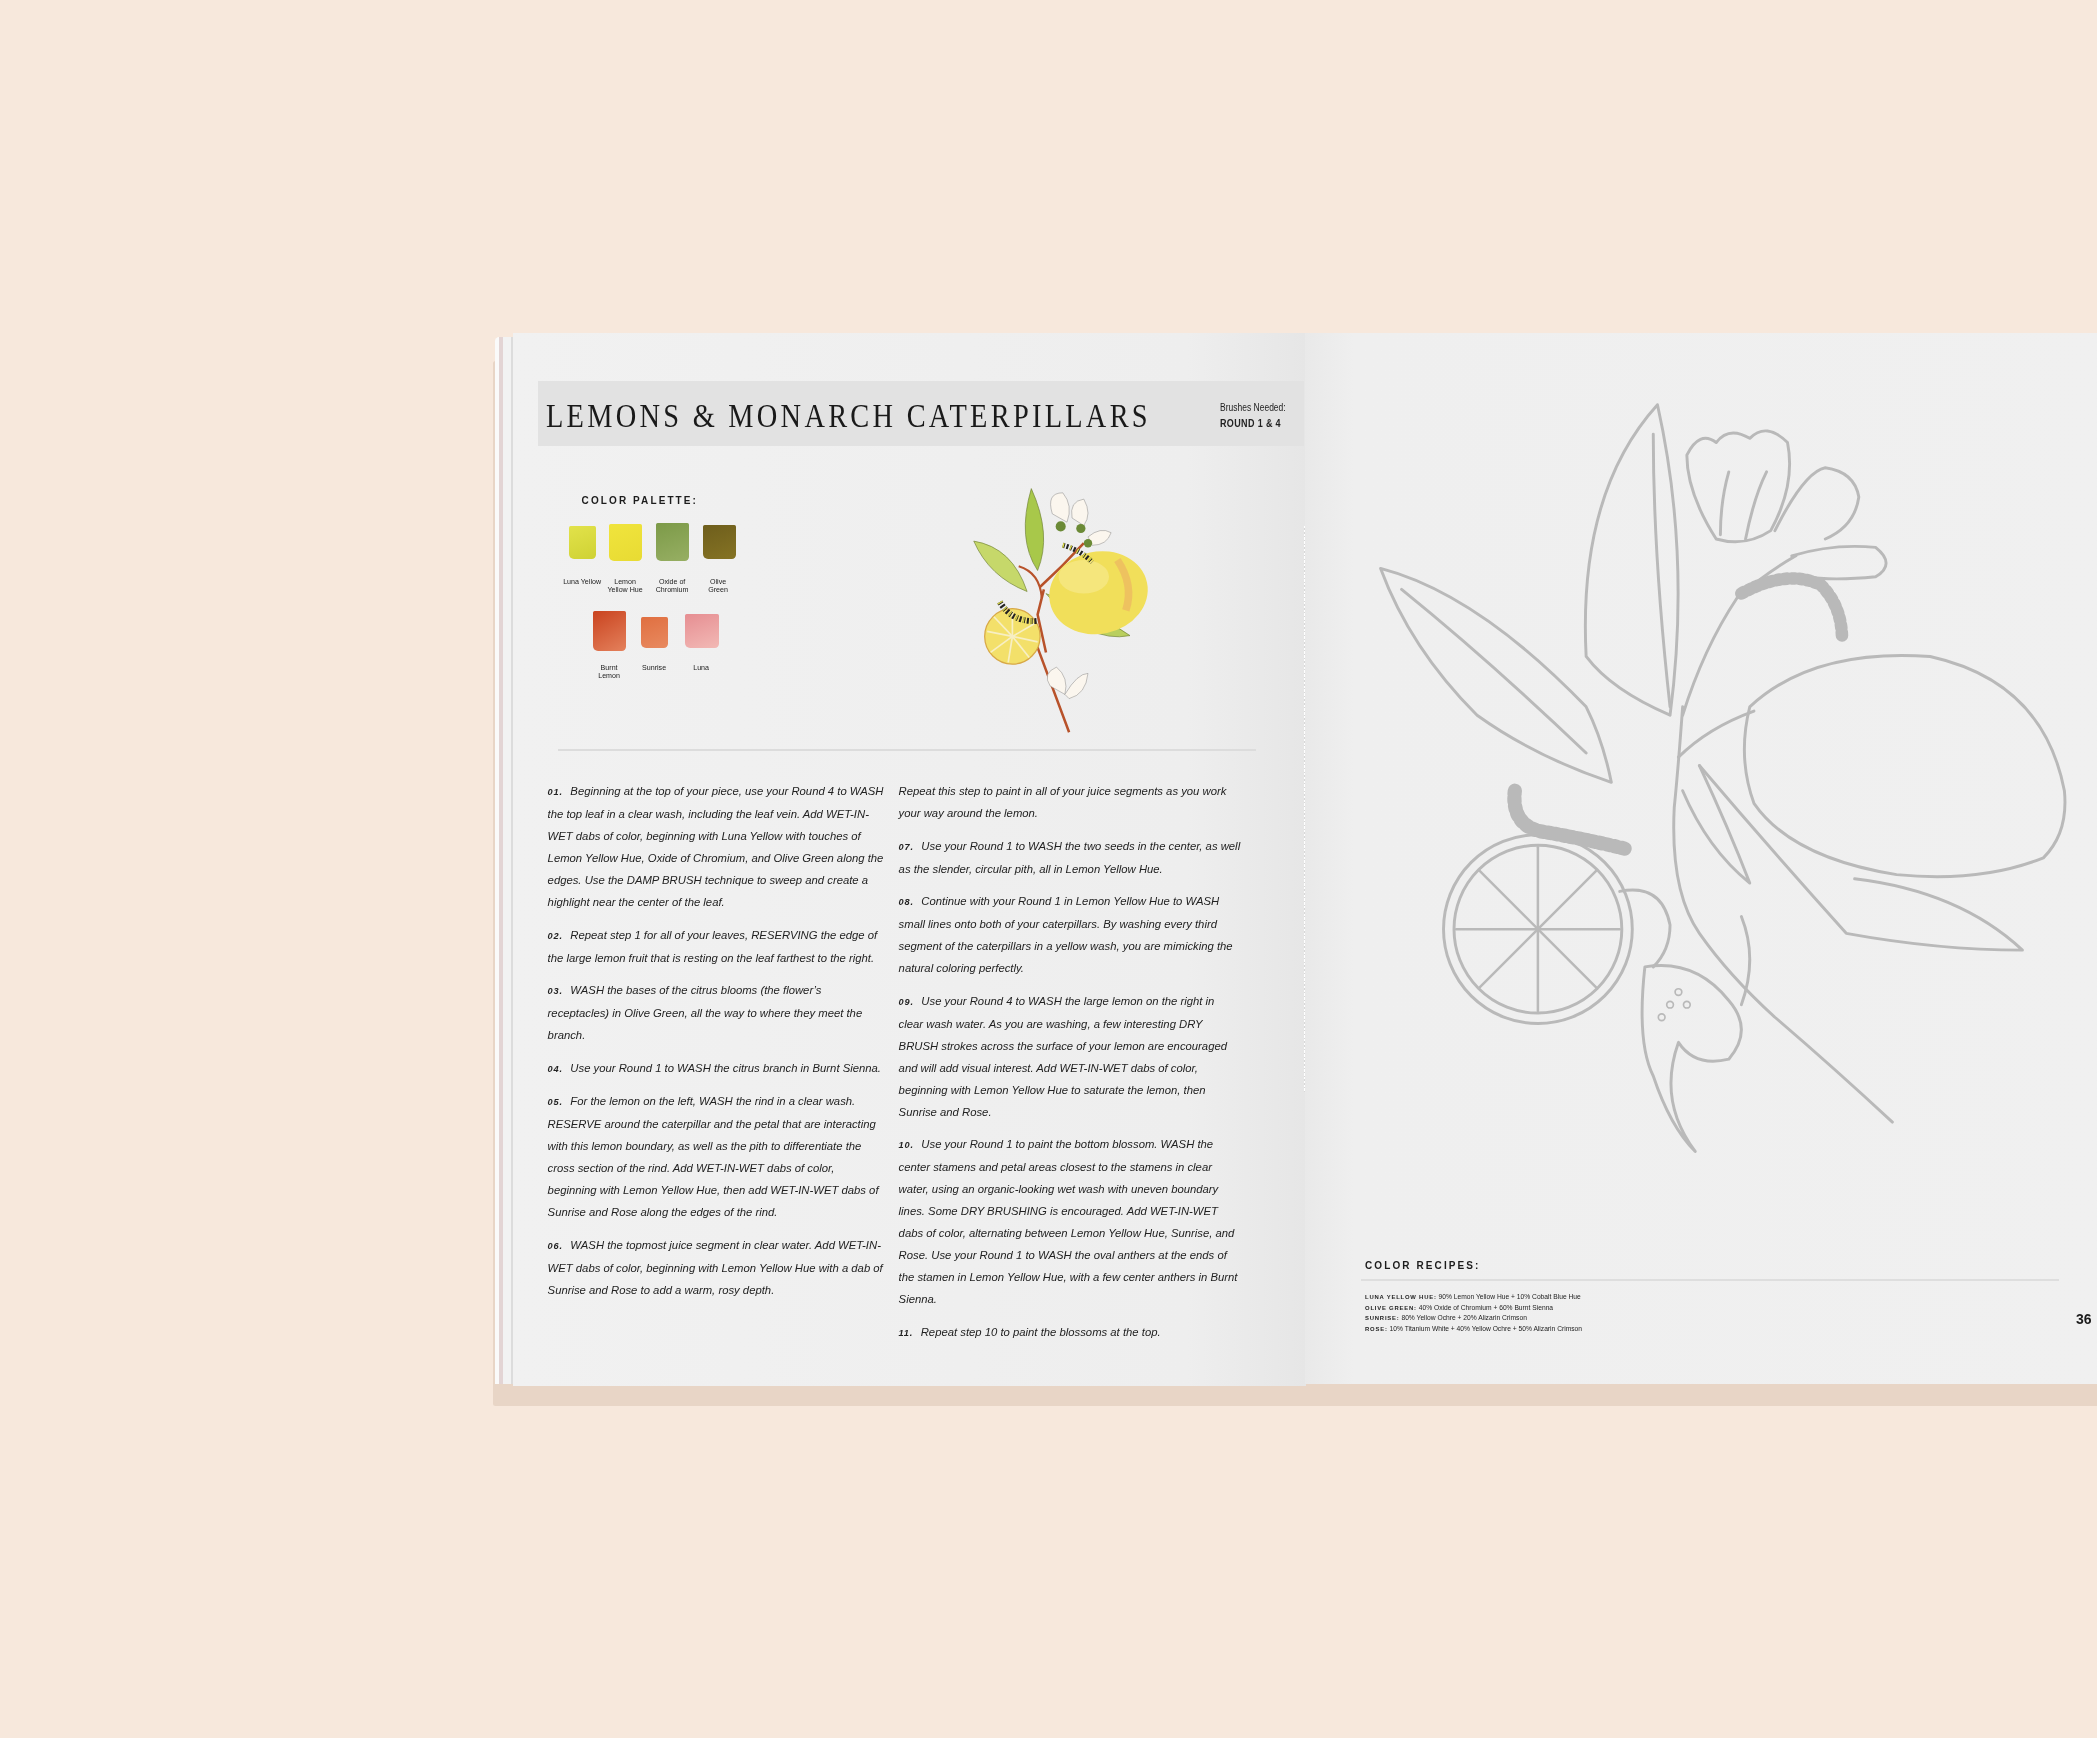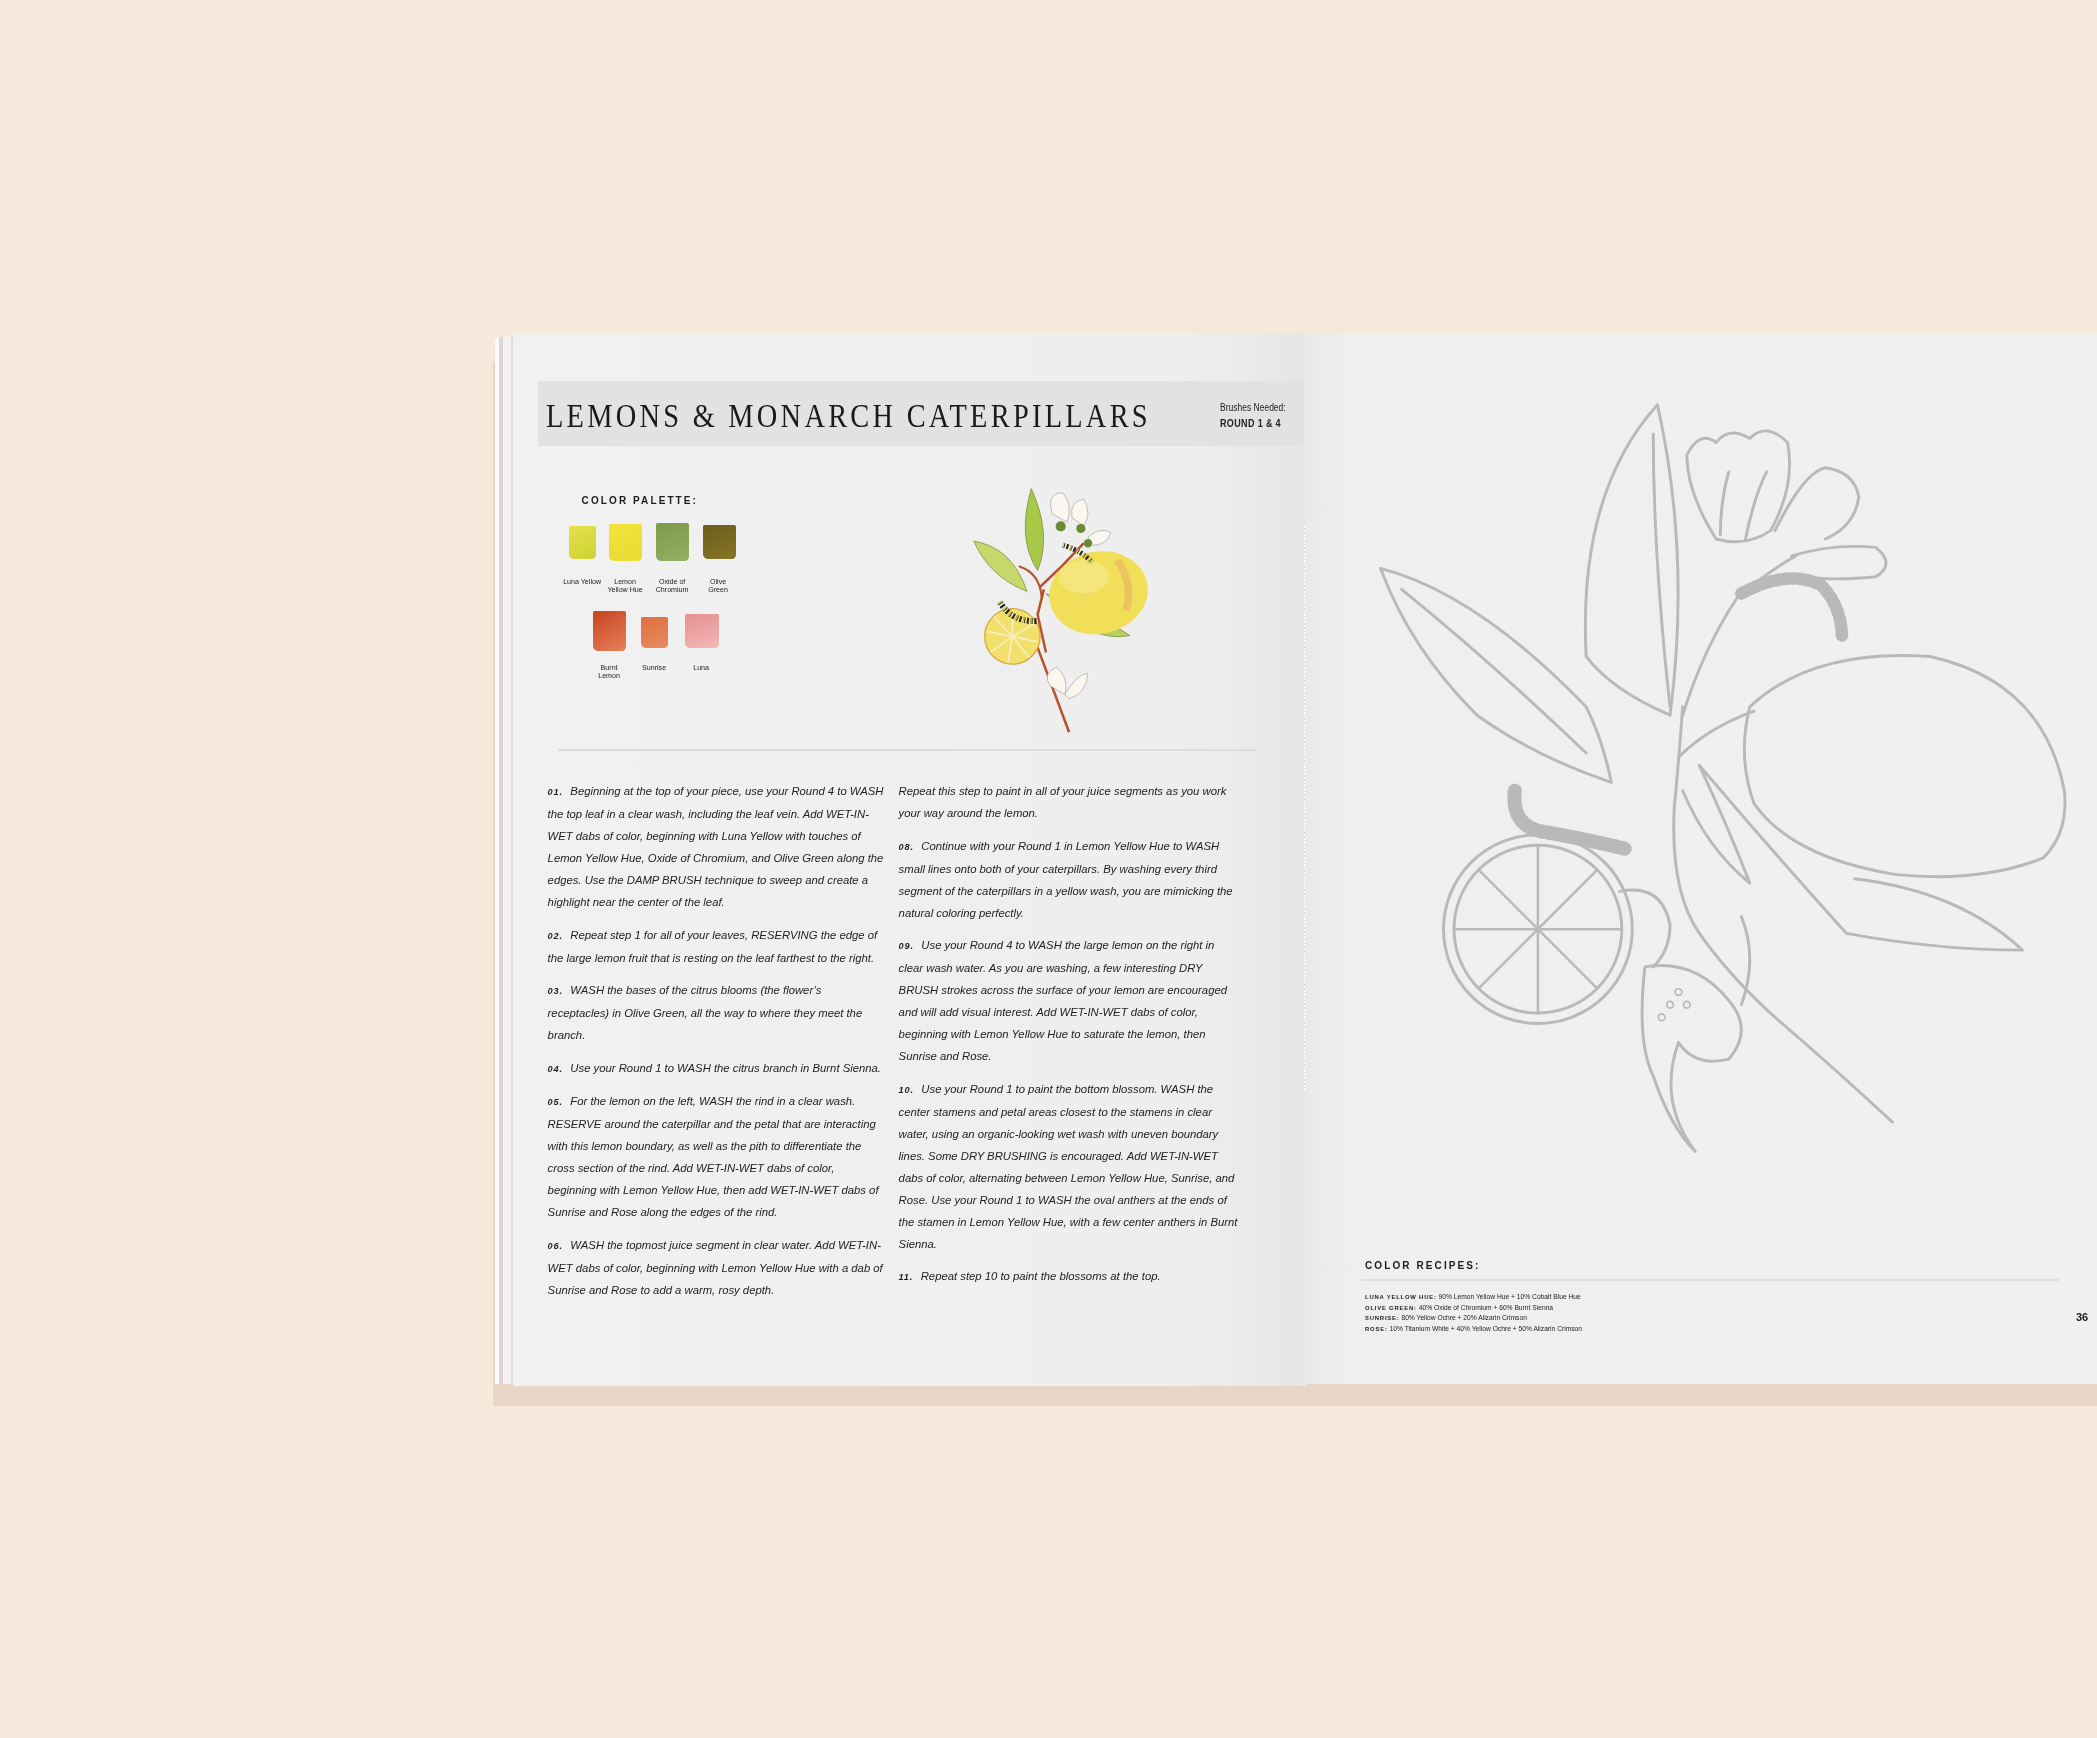--- a/index.html
+++ b/index.html
@@ -21,21 +21,21 @@
   .divider{position:absolute;left:45px;top:416px;width:698px;height:1.7px;background:#dcdcdc;}
   .steps{position:absolute;font-size:11.3px;line-height:22px;color:#222;width:336px;}
   .steps p{margin:0 0 10.5px 0;font-style:italic;}
   .steps .num{font-weight:bold;font-size:9.2px;letter-spacing:0.8px;margin-right:7.6px;}
   .illus{position:absolute;left:449px;top:143px;width:273px;height:273px;}
   .lineart{position:absolute;left:46px;top:55px;width:722px;height:839px;}
   .recipes-title{position:absolute;left:60px;top:927px;font-size:10px;font-weight:bold;letter-spacing:2.1px;}
   .recipes-line{position:absolute;left:56px;top:946px;width:698px;height:1.7px;background:#dedede;}
   .recipes{position:absolute;left:60px;top:959px;font-size:6.7px;line-height:10.5px;color:#222;}
   .recipes .k{font-weight:bold;letter-spacing:0.8px;font-size:5.9px;}
-  .pagenum{position:absolute;left:771px;top:978px;font-weight:bold;font-size:11px;}
+  .pagenum{position:absolute;left:771px;top:978px;font-weight:bold;font-size:14px;}
 </style>
 </head>
 <body>
 
 <div class="shadow"></div>
 
 <div class="book">
   <div class="page-edge-left"></div>
 
   <div class="page-left">
@@ -114,20 +114,21 @@
       <p><span class="num">01.</span><span>Beginning at the top of your piece, use your Round 4 to WASH the top leaf in a clear wash, including the leaf vein. Add WET-IN-WET dabs of color, beginning with Luna Yellow with touches of Lemon Yellow Hue, Oxide of Chromium, and Olive Green along the edges. Use the DAMP BRUSH technique to sweep and create a highlight near the center of the leaf.</span></p>
       <p><span class="num">02.</span><span>Repeat step 1 for all of your leaves, RESERVING the edge of the large lemon fruit that is resting on the leaf farthest to the right.</span></p>
       <p><span class="num">03.</span><span>WASH the bases of the citrus blooms (the flower’s receptacles) in Olive Green, all the way to where they meet the branch.</span></p>
       <p><span class="num">04.</span><span>Use your Round 1 to WASH the citrus branch in Burnt Sienna.</span></p>
       <p><span class="num">05.</span><span>For the lemon on the left, WASH the rind in a clear wash. RESERVE around the caterpillar and the petal that are interacting with this lemon boundary, as well as the pith to differentiate the cross section of the rind. Add WET-IN-WET dabs of color, beginning with Lemon Yellow Hue, then add WET-IN-WET dabs of Sunrise and Rose along the edges of the rind.</span></p>
       <p><span class="num">06.</span><span>WASH the topmost juice segment in clear water. Add WET-IN-WET dabs of color, beginning with Lemon Yellow Hue with a dab of Sunrise and Rose to add a warm, rosy depth.</span></p>
     </div>
 
     <div class="steps" style="left:386px;top:447px;width:342px;">
       <p>Repeat this step to paint in all of your juice segments as you work your way around the lemon.</p>
+      <p><span class="num">07.</span><span>Use your Round 1 to WASH the two seeds in the center, as well as the slender, circular pith, all in Lemon Yellow Hue.</span></p>
       <p><span class="num">08.</span><span>Continue with your Round 1 in Lemon Yellow Hue to WASH small lines onto both of your caterpillars. By washing every third segment of the caterpillars in a yellow wash, you are mimicking the natural coloring perfectly.</span></p>
       <p><span class="num">09.</span><span>Use your Round 4 to WASH the large lemon on the right in clear wash water. As you are washing, a few interesting DRY BRUSH strokes across the surface of your lemon are encouraged and will add visual interest. Add WET-IN-WET dabs of color, beginning with Lemon Yellow Hue to saturate the lemon, then Sunrise and Rose.</span></p>
       <p><span class="num">10.</span><span>Use your Round 1 to paint the bottom blossom. WASH the center stamens and petal areas closest to the stamens in clear water, using an organic-looking wet wash with uneven boundary lines. Some DRY BRUSHING is encouraged. Add WET-IN-WET dabs of color, alternating between Lemon Yellow Hue, Sunrise, and Rose. Use your Round 1 to WASH the oval anthers at the ends of the stamen in Lemon Yellow Hue, with a few center anthers in Burnt Sienna.</span></p>
       <p><span class="num">11.</span><span>Repeat step 10 to paint the blossoms at the top.</span></p>
     </div>
   </div>
 
   <div class="gutter"></div>
 
   <div class="page-right">

